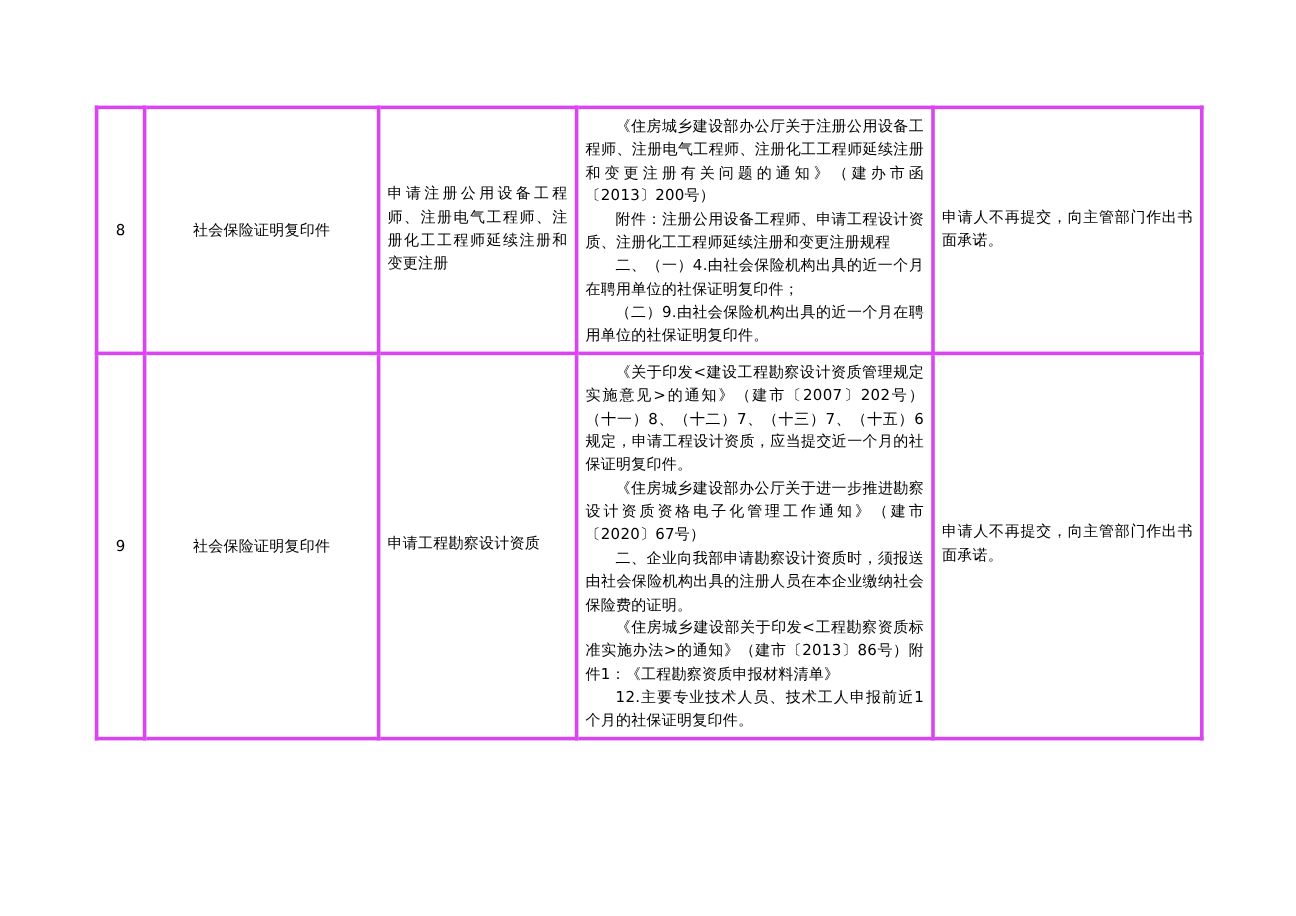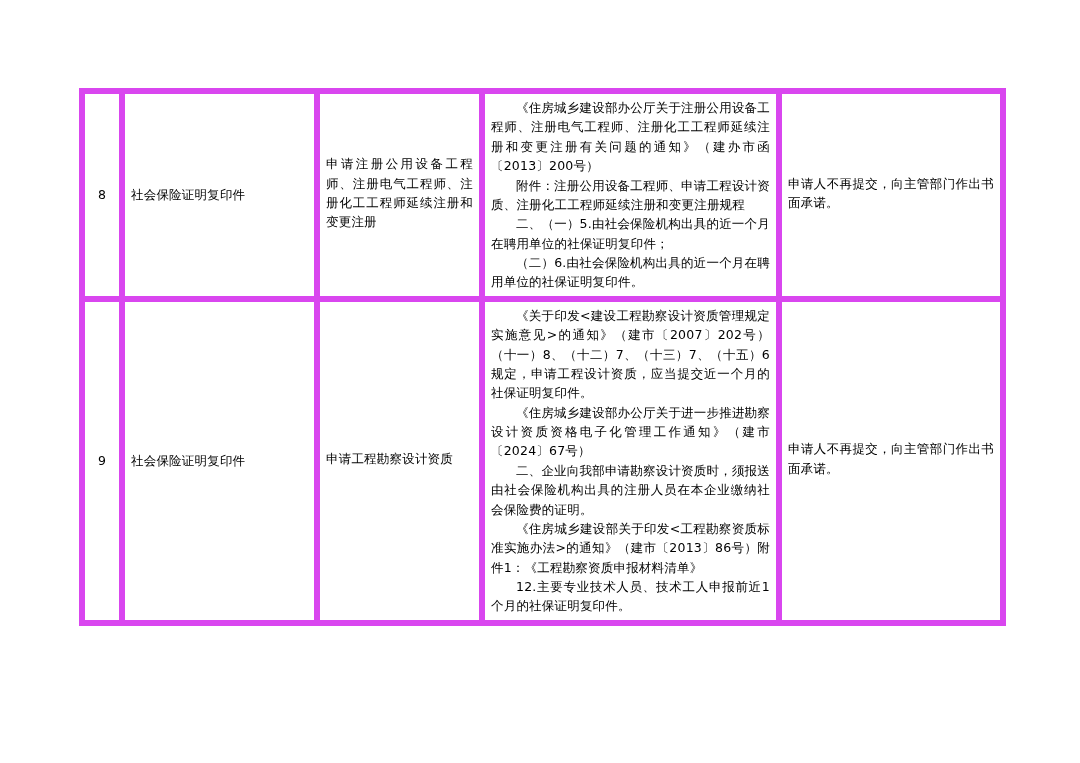--- a/index.html
+++ b/index.html
@@ -22,39 +22,39 @@
   }
   table.doc-table {
     position: absolute;
     left: 79px;
     top: 88px;
     width: 921px;
     border-collapse: collapse;
     table-layout: fixed;
   }
   table.doc-table td {
-    border: 6px solid #d946ef;
+    border: 3px solid #d946ef;
     vertical-align: middle;
     padding: 4px 6px;
     font-size: 12.5px;
     line-height: 1.55;
     letter-spacing: 0.2px;
   }
   col.c-num { width: 40px; }
   col.c-item { width: 195px; }
   col.c-req { width: 165px; }
   col.c-basis { width: 297px; }
   col.c-note { width: 224px; }
 
   td.num {
     text-align: center;
     vertical-align: middle;
   }
   td.item {
-    text-align: left;
+    text-align: center;
     vertical-align: middle;
   }
   td.req {
     text-align: left;
     vertical-align: middle;
     font-family: Liberation Mono, monospace;
   }
   td.basis {
     text-align: left;
     vertical-align: middle;
@@ -91,36 +91,36 @@
     <tbody>
       <tr>
         <td class="num">8</td>
         <td class="item">社会保险证明复印件</td>
         <td class="req">
           <p class="para">申请注册公用设备工程师、注册电气工程师、注册化工工程师延续注册和变更注册</p>
         </td>
         <td class="basis">
           <p class="para indent2">《住房城乡建设部办公厅关于注册公用设备工程师、注册电气工程师、注册化工工程师延续注册和变更注册有关问题的通知》（建办市函〔2013〕200号）</p>
           <p class="para indent2">附件：注册公用设备工程师、申请工程设计资质、注册化工工程师延续注册和变更注册规程</p>
-          <p class="para indent2">二、（一）5.由社会保险机构出具的近一个月在聘用单位的社保证明复印件；</p>
-          <p class="para indent2">（二）6.由社会保险机构出具的近一个月在聘用单位的社保证明复印件。</p>
+          <p class="para indent2">二、（一）4.由社会保险机构出具的近一个月在聘用单位的社保证明复印件；</p>
+          <p class="para indent2">（二）9.由社会保险机构出具的近一个月在聘用单位的社保证明复印件。</p>
         </td>
         <td class="note">
           <p class="para">申请人不再提交，向主管部门作出书面承诺。</p>
         </td>
       </tr>
       <tr>
         <td class="num">9</td>
         <td class="item">社会保险证明复印件</td>
         <td class="req">
           <p class="para">申请工程勘察设计资质</p>
         </td>
         <td class="basis">
           <p class="para indent2">《关于印发&lt;建设工程勘察设计资质管理规定实施意见&gt;的通知》（建市〔2007〕202号）（十一）8、（十二）7、（十三）7、（十五）6规定，申请工程设计资质，应当提交近一个月的社保证明复印件。</p>
-          <p class="para indent2">《住房城乡建设部办公厅关于进一步推进勘察设计资质资格电子化管理工作通知》（建市〔2024〕67号）</p>
+          <p class="para indent2">《住房城乡建设部办公厅关于进一步推进勘察设计资质资格电子化管理工作通知》（建市〔2020〕67号）</p>
           <p class="para indent2">二、企业向我部申请勘察设计资质时，须报送由社会保险机构出具的注册人员在本企业缴纳社会保险费的证明。</p>
           <p class="para indent2">《住房城乡建设部关于印发&lt;工程勘察资质标准实施办法&gt;的通知》（建市〔2013〕86号）附件1：《工程勘察资质申报材料清单》</p>
           <p class="para indent2">12.主要专业技术人员、技术工人申报前近1个月的社保证明复印件。</p>
         </td>
         <td class="note">
           <p class="para">申请人不再提交，向主管部门作出书面承诺。</p>
         </td>
       </tr>
     </tbody>
   </table>

